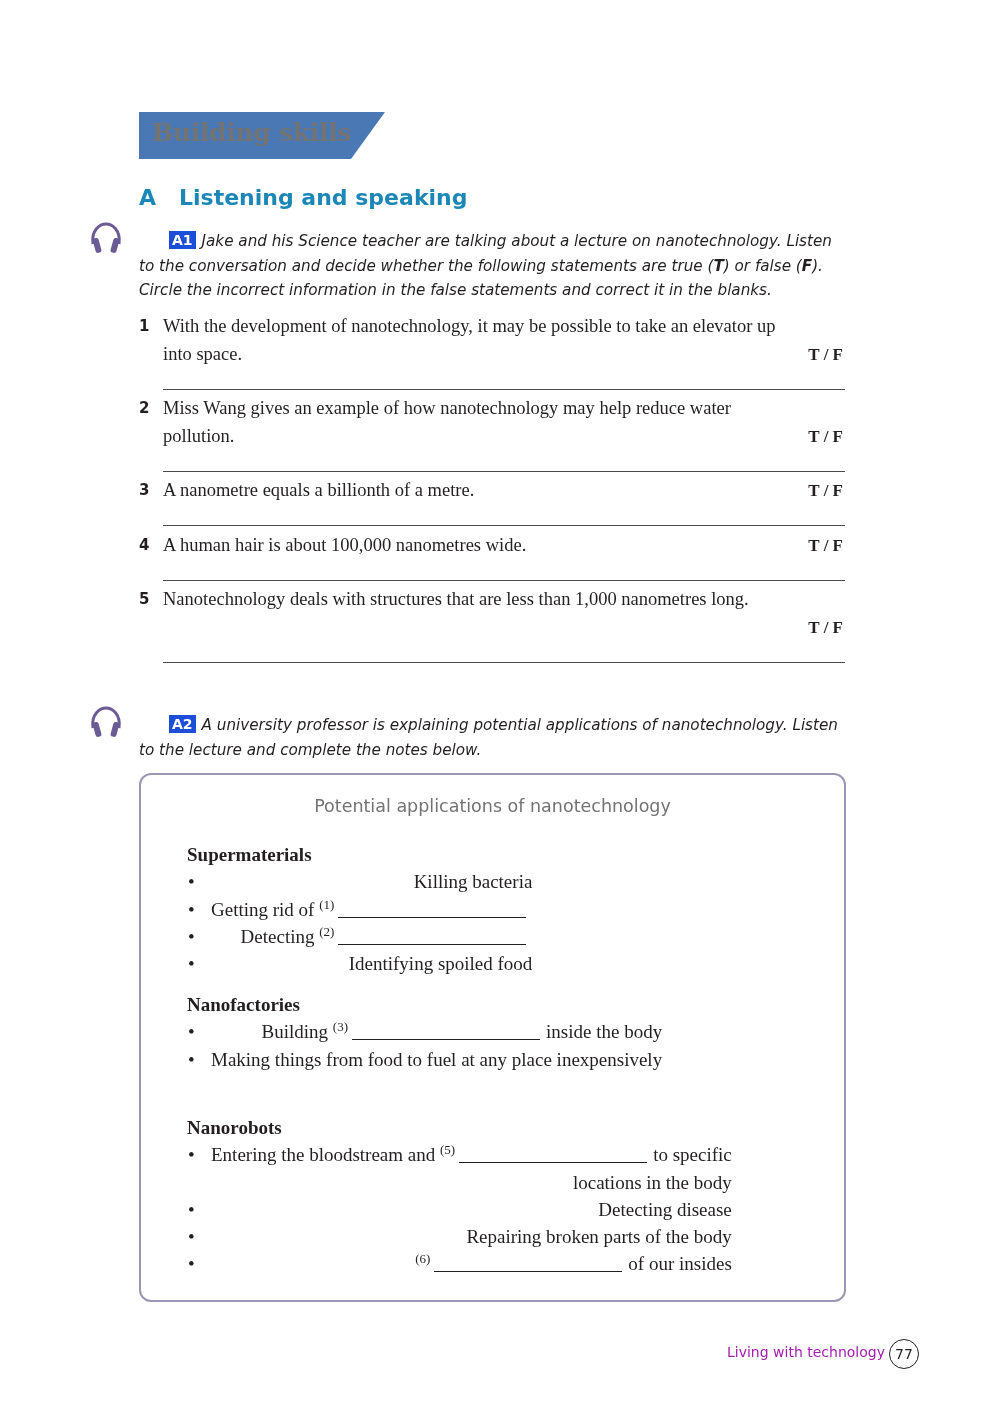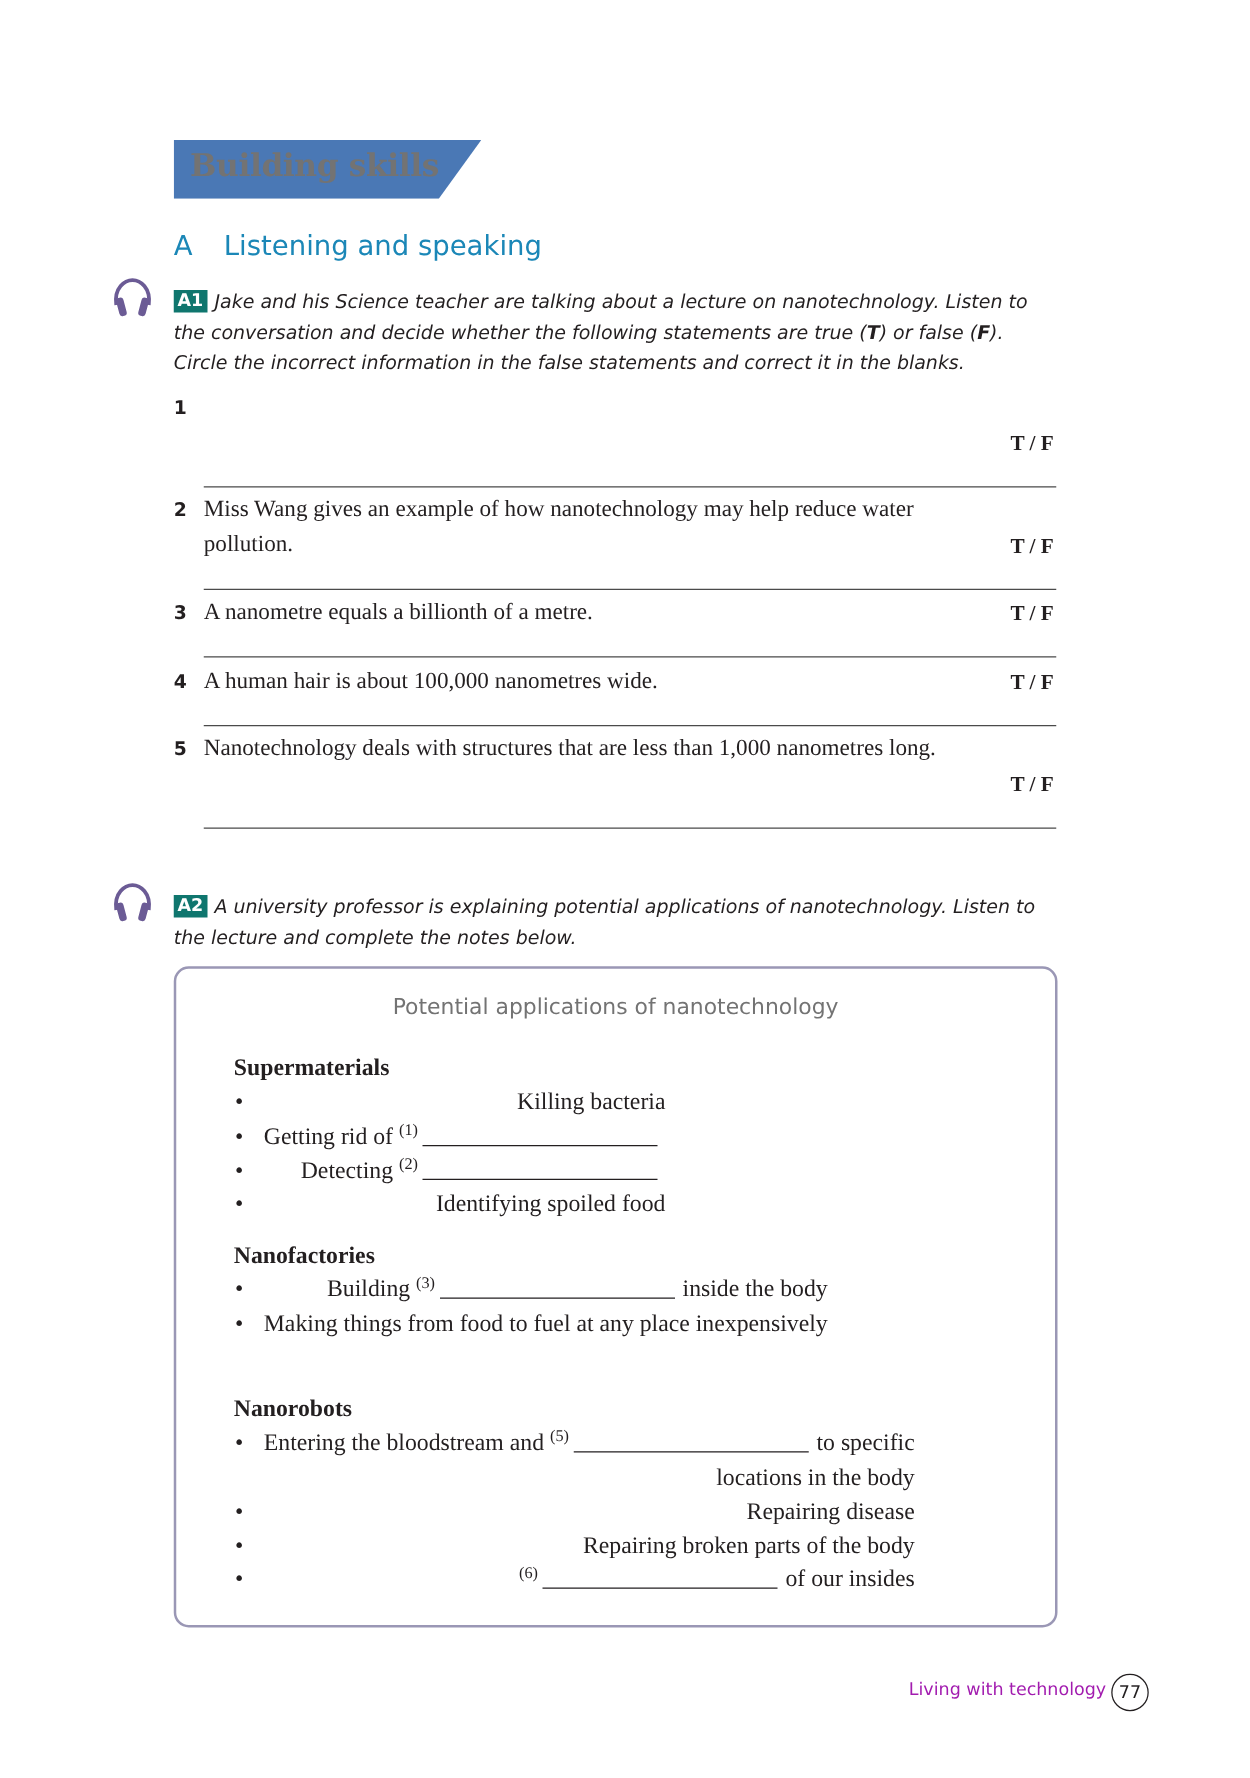--- a/index.html
+++ b/index.html
@@ -1,23 +1,23 @@
 <!DOCTYPE html>
 <html><head>
 <meta charset="utf-8">
 <style>
   html, body { margin: 0; padding: 0; background: #ffffff; }
   body { width: 1000px; height: 1422px; position: relative; overflow: hidden; color: #231f20; }
   .banner { position: absolute; left: 139px; top: 112px; width: 246px; height: 47px; }
   .banner svg { position: absolute; left: 0; top: 0; }
   .banner-text { position: absolute; left: 13px; top: 6px; font-family: "DejaVu Serif", serif; font-weight: bold; font-size: 25px; color: #737373; white-space: nowrap; letter-spacing: -0.3px; }
-  .section-head { position: absolute; left: 139px; top: 185px; font-family: "DejaVu Sans", sans-serif; font-weight: normal; font-size: 22px; color: #1b87b7; white-space: nowrap; }
+  .section-head { position: absolute; left: 139px; top: 185px; font-family: "DejaVu Sans", sans-serif; font-weight: bold; font-size: 22px; color: #1b87b7; white-space: nowrap; }
   .section-head .letter { display: inline-block; width: 40px; }
   .headphones { position: absolute; width: 36px; height: 34px; }
-  .task-badge { display: inline-block; background: #0f766e; color: #fff; font-family: "DejaVu Sans", sans-serif; font-style: normal; font-weight: bold; font-size: 14px; padding: 0 3px; line-height: 18px; margin-right: 6px; vertical-align: 1px; }
+  .task-badge { display: inline-block; background: #1d4ed8; color: #fff; font-family: "DejaVu Sans", sans-serif; font-style: normal; font-weight: bold; font-size: 14px; padding: 0 3px; line-height: 18px; margin-right: 6px; vertical-align: 1px; margin-left: 30px; }
   .instr { position: absolute; left: 139px; width: 710px; font-family: "DejaVu Sans", sans-serif; font-style: italic; font-size: 15.2px; line-height: 24.5px; color: #231f20; }
   .instr b { font-style: italic; }
   .q { position: absolute; left: 139px; width: 706px; font-family: "Liberation Serif", serif; font-size: 18.5px; line-height: 27.5px; }
   .q .num { position: absolute; left: 0; top: 0; font-family: "DejaVu Sans", sans-serif; font-weight: bold; font-size: 15px; }
   .q .text { margin-left: 24px; width: 620px; }
   .q .tf { position: absolute; right: 2px; font-family: "Liberation Serif", serif; font-weight: bold; font-size: 17px; }
   .answer-line { position: absolute; left: 163px; width: 682px; height: 0; border-top: 1.5px solid #4a4a4a; }
   .notes-box { position: absolute; left: 139px; top: 773px; width: 703px; height: 525px; border: 2px solid #9a97b5; border-radius: 12px; }
   .notes-title { position: absolute; left: 0; right: 0; top: 796px; text-align: center; font-family: "DejaVu Sans", sans-serif; font-size: 17.5px; color: #737373; }
   .notes { position: absolute; left: 187px; font-family: "Liberation Serif", serif; font-size: 19px; line-height: 27.3px; }
@@ -51,20 +51,21 @@
     <rect x="24" y="16" width="6" height="15" rx="2.5" transform="rotate(15 27 23)" fill="#6b5b95"></rect>
   </svg>
 </div>
 
 <div class="instr" style="top:229px;">
   <span class="task-badge">A1</span><span>Jake and his Science teacher are talking about a lecture on nanotechnology. Listen to the conversation and decide whether the following statements are true (</span><b>T</b><span>) or false (</span><b>F</b><span>). Circle the incorrect information in the false statements and correct it in the blanks.</span>
 </div>
 
 <div class="q" style="top:313px;">
   <span class="num">1</span>
+  <div class="text">With the development of nanotechnology, it may be possible to take an elevator up into space.</div>
   <span class="tf" style="top:28px;">T / F</span>
 </div>
 <div class="answer-line" style="top:389px;"></div>
 
 <div class="q" style="top:395px;">
   <span class="num">2</span>
   <div class="text">Miss Wang gives an example of how nanotechnology may help reduce water pollution.</div>
   <span class="tf" style="top:28px;">T / F</span>
 </div>
 <div class="answer-line" style="top:471px;"></div>
@@ -120,20 +121,20 @@
   <ul>
     <li><span>Building</span> <sup>(3)</sup><span class="blank"></span><span>inside the body</span></li>
     <li><span>Making things from food to fuel at any place inexpensively</span></li>
   </ul>
 </div>
 
 <div class="notes" style="top:1114px;">
   <div class="h">Nanorobots</div>
   <ul>
     <li><span>Entering the bloodstream and</span> <sup>(5)</sup><span class="blank"></span><span>to specific</span><br><span>locations in the body</span></li>
-    <li><span>Repairing disease</span></li>
+    <li><span>Detecting disease</span></li>
     <li><span>Repairing broken parts of the body</span></li>
     <li><sup>(6)</sup><span class="blank"></span><span>of our insides</span></li>
   </ul>
 </div>
 
 <div class="footer-text">Living with technology</div>
 <div class="page-num">77</div>
 
 </body></html>

